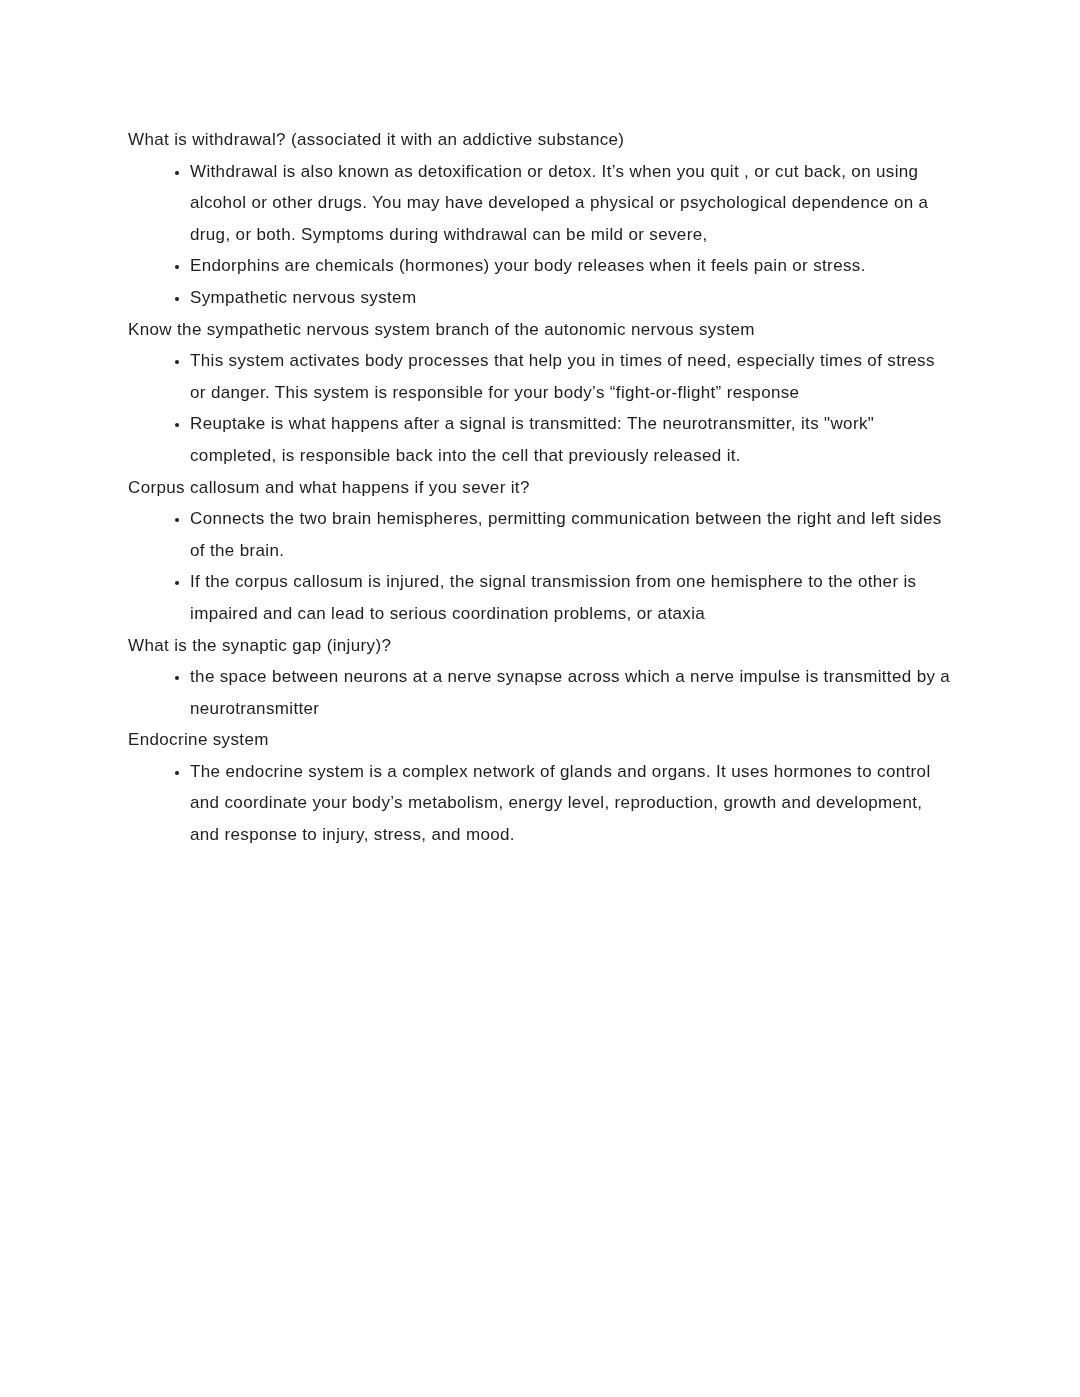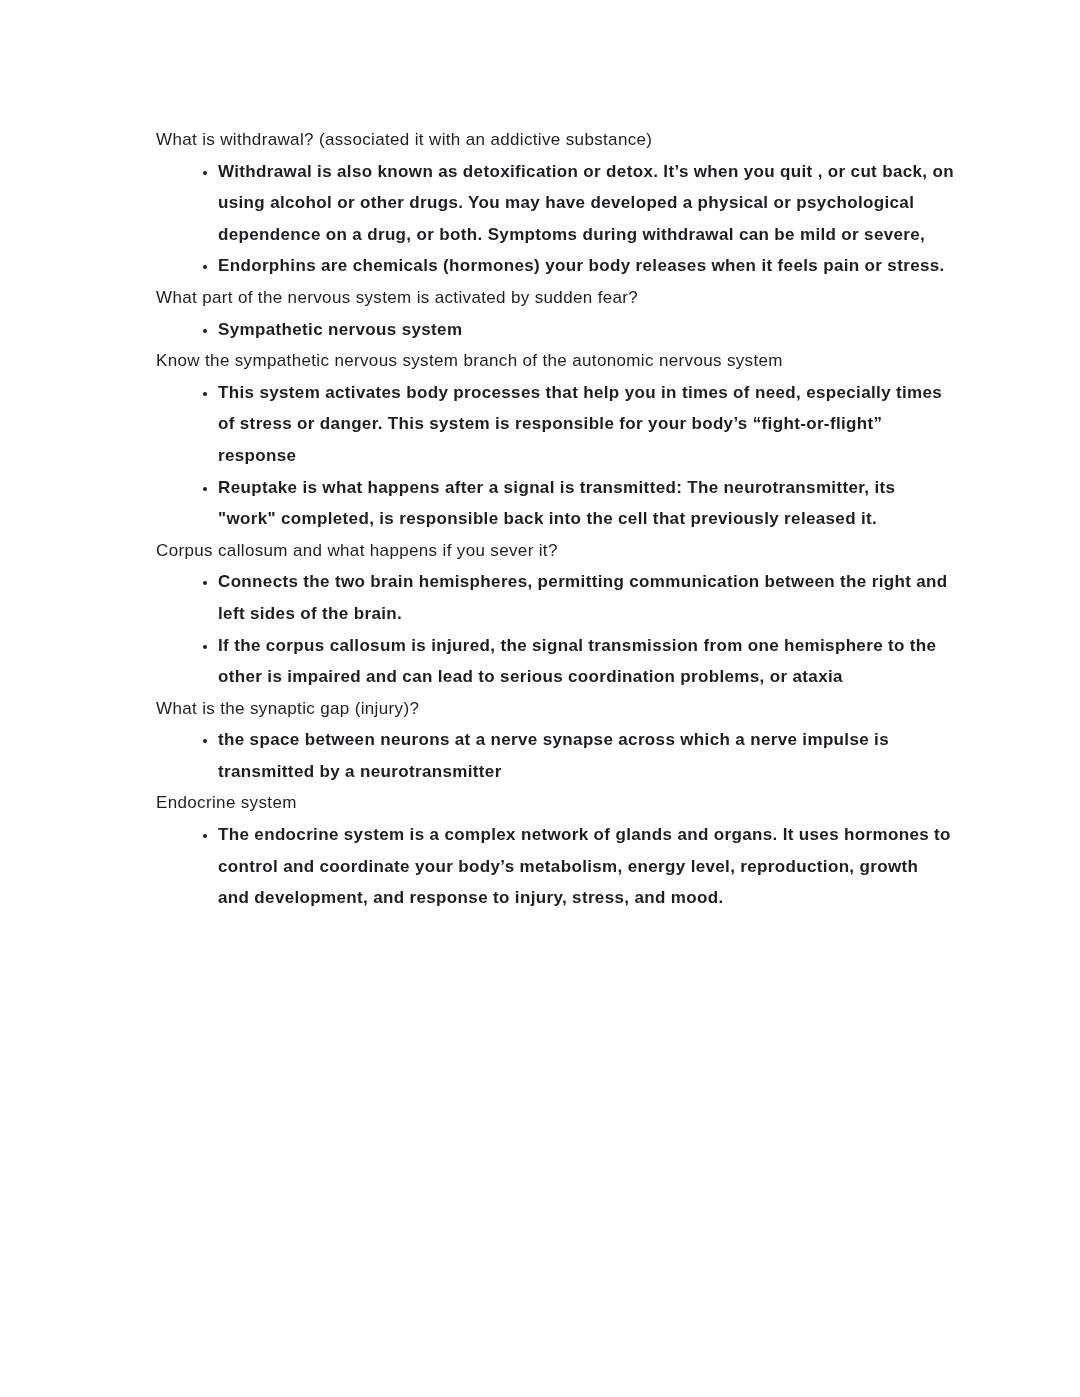--- a/index.html
+++ b/index.html
@@ -16,54 +16,51 @@
     padding: 124px 126px 0 128px;
     font-family: "Liberation Sans", sans-serif;
     color: #1e1e21;
     overflow: hidden;
   }
   .doc {
     font-size: 17px;
     line-height: 31.6px;
     letter-spacing: 0.35px;
     max-width: 826px;
-    margin-left: 28px;
   }
   .heading {
     margin: 0;
     padding: 0;
   }
   ul.bullets {
     margin: 0;
     padding: 0 0 0 62px;
     list-style: disc outside;
   }
   ul.bullets li {
     margin: 0;
     padding: 0;
-    font-weight: bold;
   }
   ul.bullets li::marker {
     color: #1e1e21;
     font-size: 0.85em;
   }
 </style>
 </head>
 <body>
 
 <div class="page">
   <div class="doc">
       <div class="heading">What is withdrawal? (associated it with an addictive substance)</div>
       <ul class="bullets">
         <li>Withdrawal is also known as detoxification or detox. It’s when you quit , or cut back, on using alcohol or other drugs. You may have developed a physical or psychological dependence on a drug, or both. Symptoms during withdrawal can be mild or severe,</li>
       </ul>
       <ul class="bullets">
         <li>Endorphins are chemicals (hormones) your body releases when it feels pain or stress.</li>
       </ul>
-      <div class="heading">What part of the nervous system is activated by sudden fear?</div>
       <ul class="bullets">
         <li>Sympathetic nervous system</li>
       </ul>
       <div class="heading">Know the sympathetic nervous system branch of the autonomic nervous system</div>
       <ul class="bullets">
         <li>This system activates body processes that help you in times of need, especially times of stress or danger. This system is responsible for your body’s “fight-or-flight” response</li>
       </ul>
       <ul class="bullets">
         <li>Reuptake is what happens after a signal is transmitted: The neurotransmitter, its "work" completed, is responsible back into the cell that previously released it.</li>
       </ul>

